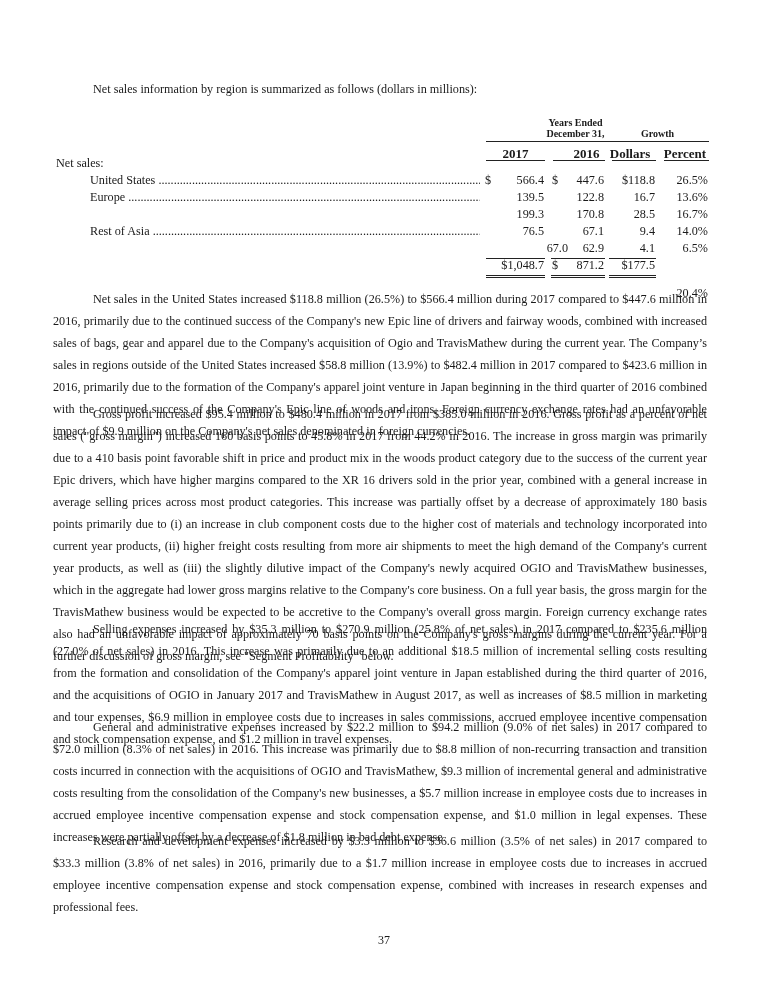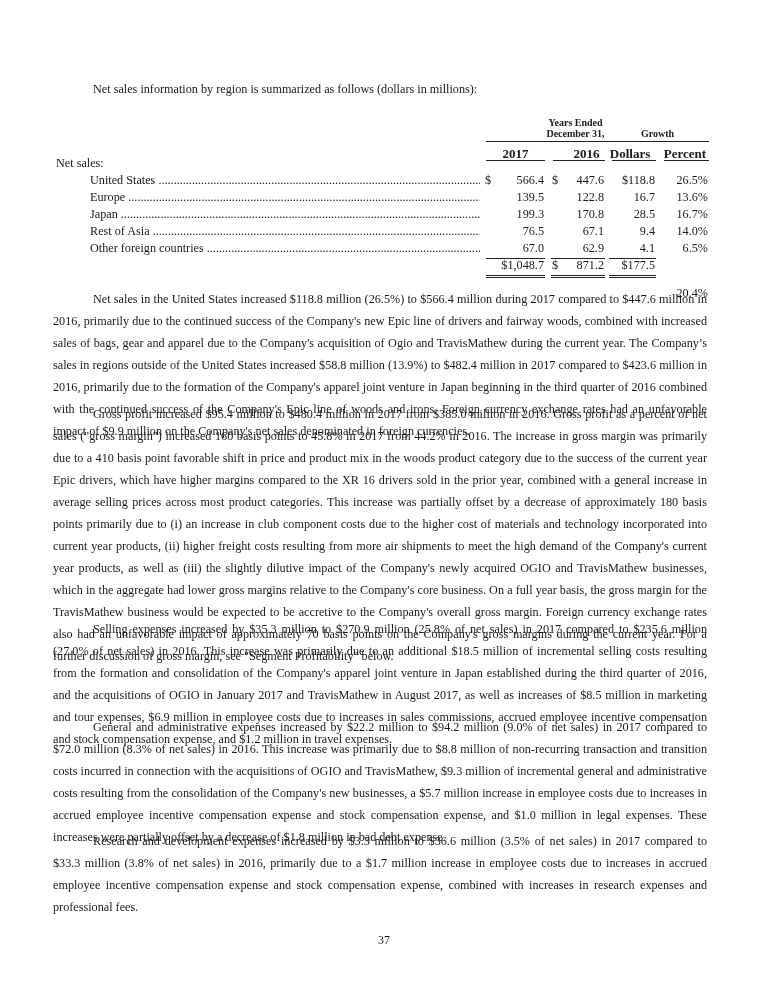--- a/index.html
+++ b/index.html
@@ -76,36 +76,34 @@
       <span class="cell" style="left:610px;width:46px;">26.5%</span>
     </div>
     <div class="row" style="top:25px;">
       <span class="label">Europe</span>
       <span class="cell" style="left:440px;width:52px;">139.5</span>
       <span class="cell" style="left:507px;width:45px;">122.8</span>
       <span class="cell" style="left:556px;width:47px;">16.7</span>
       <span class="cell" style="left:610px;width:46px;">13.6%</span>
     </div>
     <div class="row" style="top:42px;">
-      <span class="label">Japan</span>
       <span class="cell" style="left:440px;width:52px;">199.3</span>
       <span class="cell" style="left:507px;width:45px;">170.8</span>
       <span class="cell" style="left:556px;width:47px;">28.5</span>
       <span class="cell" style="left:610px;width:46px;">16.7%</span>
     </div>
     <div class="row" style="top:59px;">
       <span class="label">Rest of Asia</span>
       <span class="cell" style="left:440px;width:52px;">76.5</span>
       <span class="cell" style="left:507px;width:45px;">67.1</span>
       <span class="cell" style="left:556px;width:47px;">9.4</span>
       <span class="cell" style="left:610px;width:46px;">14.0%</span>
     </div>
     <div class="row" style="top:76px;">
-      <span class="label">Other foreign countries</span>
-      <span class="cell" style="left:440px;width:52px;">67.0</span>
+      <span class="cell" style="left:464px;width:52px;">67.0</span>
       <span class="cell" style="left:507px;width:45px;">62.9</span>
       <span class="cell" style="left:556px;width:47px;">4.1</span>
       <span class="cell" style="left:610px;width:46px;">6.5%</span>
     </div>
 
     <div class="total-rule" style="left:434px;width:59px;top:93px;"></div>
     <div class="total-rule" style="left:499px;width:54px;top:93px;"></div>
     <div class="total-rule" style="left:557px;width:47px;top:93px;"></div>
 
     <div class="row" style="top:93px;">

